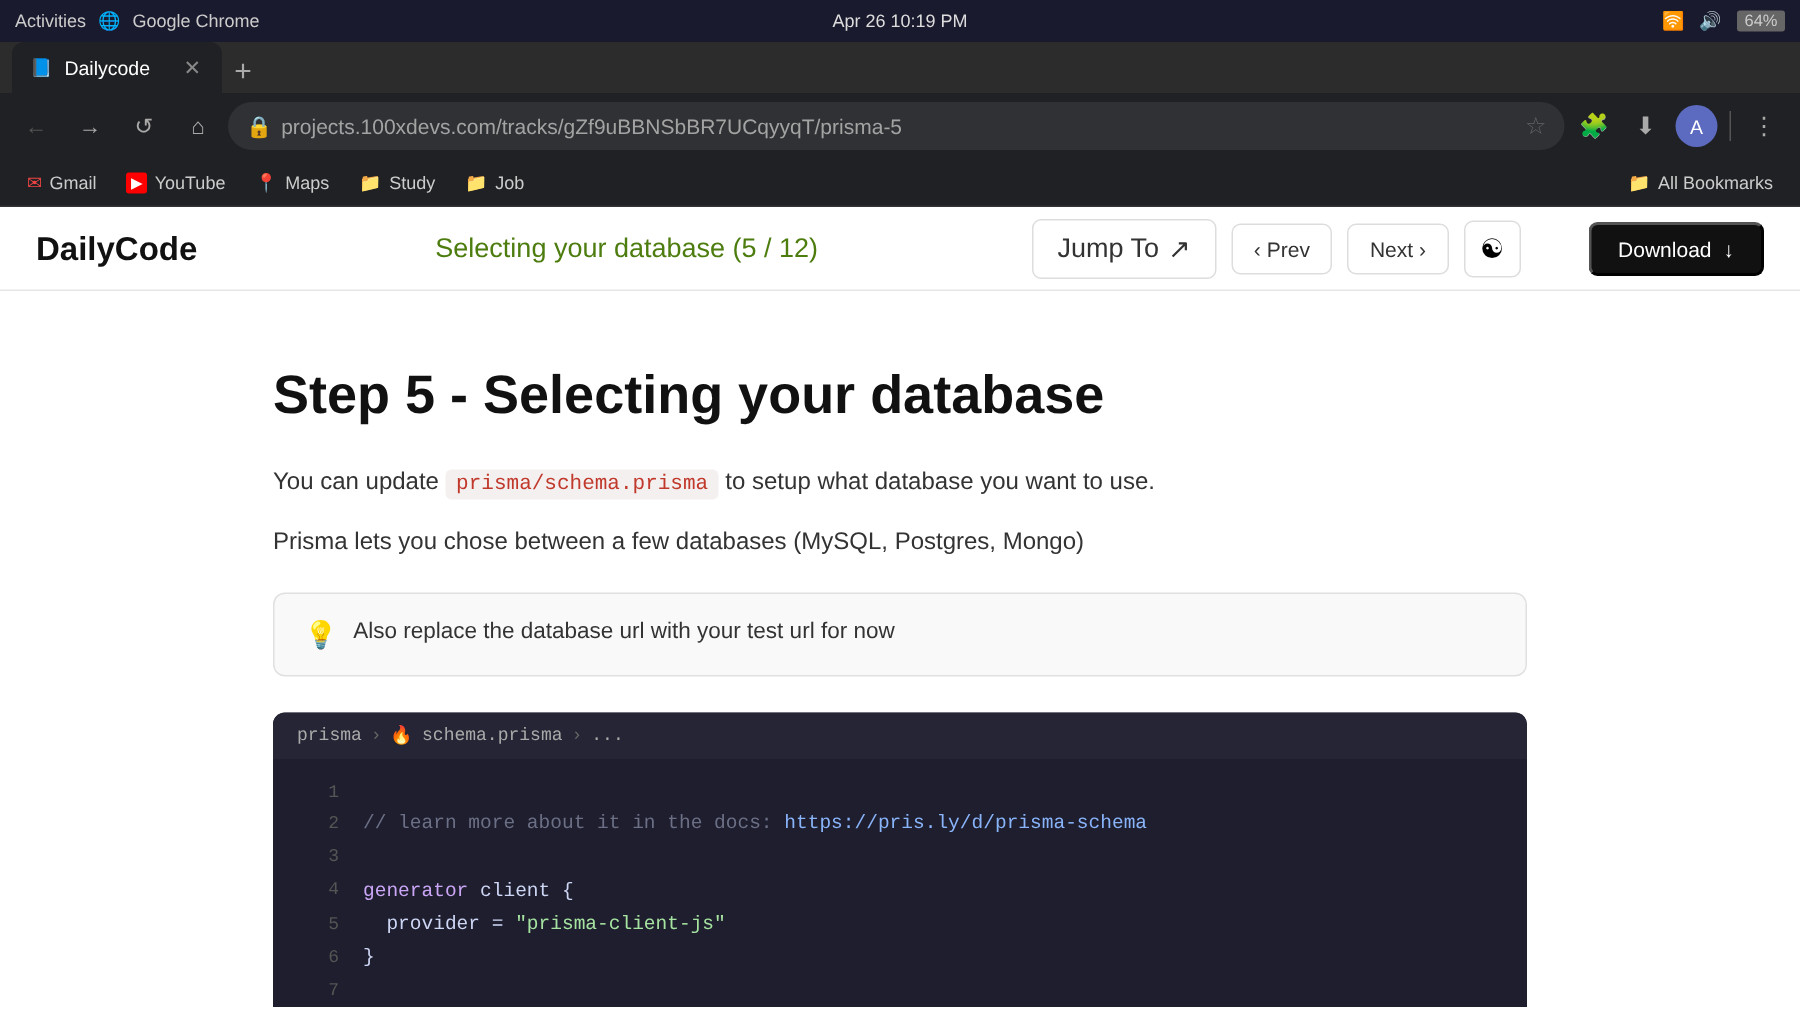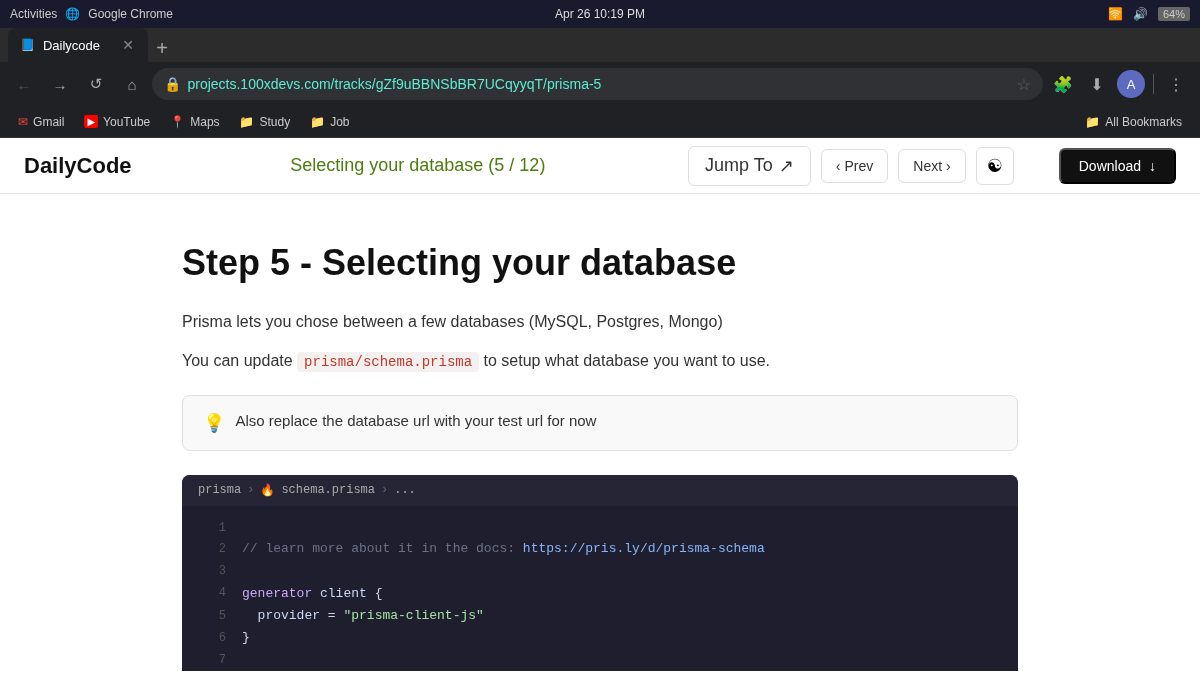--- a/index.html
+++ b/index.html
@@ -74,21 +74,21 @@
       background: #303134;
       border-radius: 16px;
       display: flex;
       align-items: center;
       padding: 0 12px;
       gap: 6px;
       font-size: 14px;
       color: #e8eaed;
     }
     .address-icon { color: #5f6368; font-size: 14px; }
-    .address-text { flex: 1; font-size: 14px; color: #5eead4; }
+    .address-text { flex: 1; font-size: 14px; color: #a3a3a3; }
     .address-star { color: #5f6368; font-size: 16px; }
     .toolbar-btns { display: flex; align-items: center; gap: 2px; }
     .toolbar-btn {
       width: 32px; height: 32px;
       display: flex; align-items: center; justify-content: center;
       border-radius: 50%;
       color: #aaa;
       font-size: 16px;
       cursor: pointer;
     }
@@ -400,24 +400,24 @@
       </button>
       <button class="download-btn">
         <span>Download</span>
         <span>↓</span>
       </button>
     </div>
   </div>
 
   <div class="article">
     <h1>Step 5 - Selecting your database</h1>
-    <p>Prisma lets you chose between a few databases (MySQL, Postgres, Mongo)</p>
     <p>
       <span>You can update </span><code class="code-inline">prisma/schema.prisma</code><span> to setup what database you want to use.</span>
     </p>
+    <p>Prisma lets you chose between a few databases (MySQL, Postgres, Mongo)</p>
     <div class="info-box">
       <span class="emoji">💡</span>
       <span>Also replace the database url with your test url for now</span>
     </div>
 
     <div class="code-block-container">
       <div class="code-breadcrumb">
         <span>prisma</span>
         <span class="sep">›</span>
         <span style="color:#f0a500;">🔥</span>

